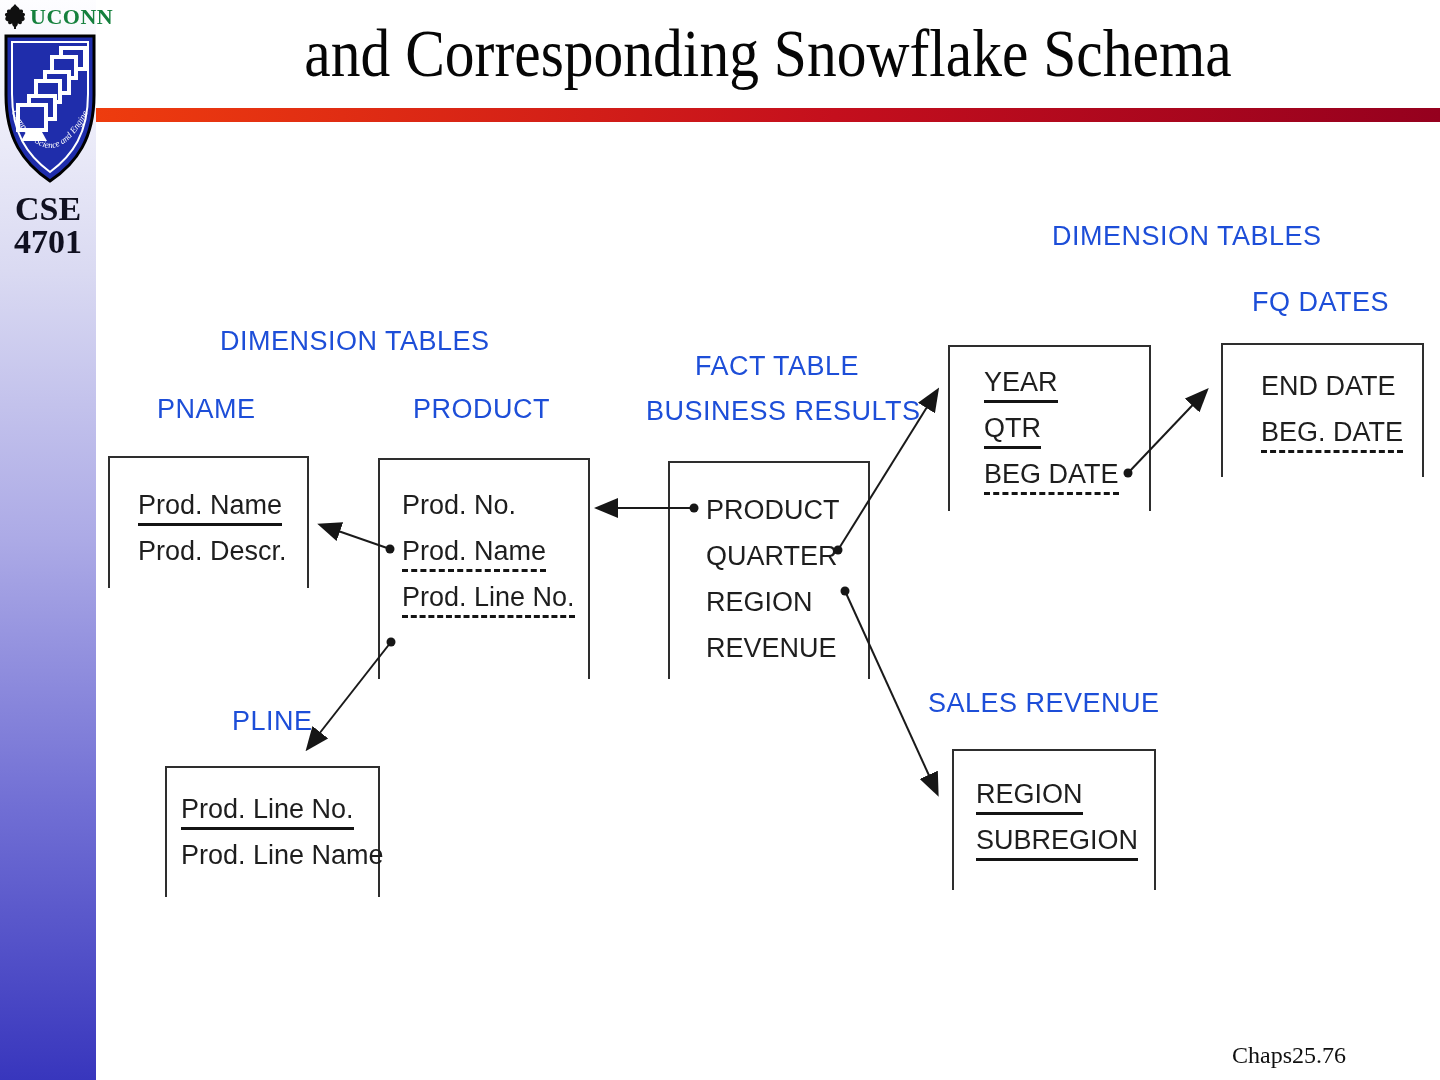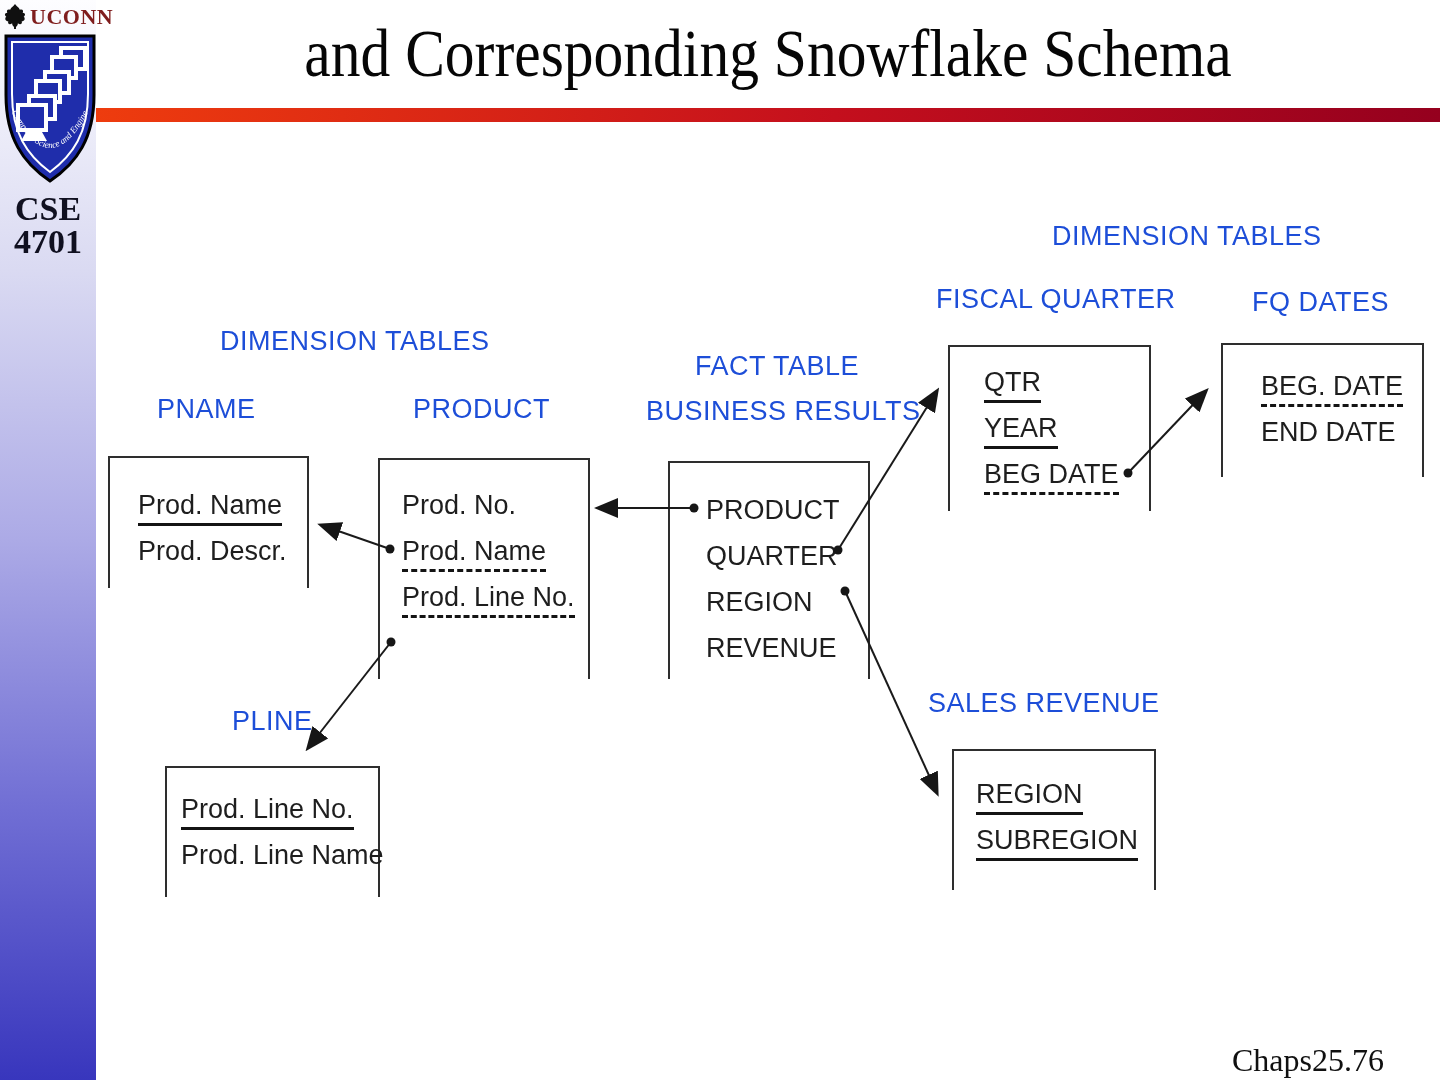--- a/index.html
+++ b/index.html
@@ -3,42 +3,42 @@
 <meta charset="utf-8">
 <style>
   html,body{margin:0;padding:0;background:#888;}
   .slide{position:relative;width:1440px;height:1080px;background:#ffffff;overflow:hidden;
          font-family:"Liberation Sans",sans-serif;}
 
   
   .sidebar{position:absolute;left:0;top:0;width:96px;height:1080px;
     background:linear-gradient(180deg,var(--sidebar-top) 0%,#dadaf2 25%,#acaae6 50%,#706ed4 75%,var(--sidebar-bottom) 100%);}
   .wordmark{position:absolute;left:3px;top:3px;display:flex;align-items:center;gap:3px;}
-  .wordmark .txt{font-family:"Liberation Serif",serif;font-weight:bold;font-size:22px;color:#7f1d1d;letter-spacing:.5px;}
+  .wordmark .txt{font-family:"Liberation Serif",serif;font-weight:bold;font-size:22px;color:#15803d;letter-spacing:.5px;}
   .shield{position:absolute;left:2px;top:33px;}
   .course{position:absolute;left:0;top:192px;width:96px;text-align:center;
     font-family:"Liberation Serif",serif;font-weight:bold;font-size:34px;line-height:33px;color:#101020;}
 
   
   .title{position:absolute;left:96px;right:0;top:14px;text-align:center;
     font-family:"Liberation Serif",serif;font-size:62px;color:#060606;white-space:nowrap;
     transform:scale(.96,1.1);transform-origin:center top;}
   .accent-bar{position:absolute;left:96px;right:0;top:108px;height:14px;
     background:linear-gradient(90deg,var(--accent-bar-left) 0%,#c40f1d 55%,var(--accent-bar-right) 100%);}
 
   
   .dlabel{position:absolute;font-size:27px;color:#1d4ed8;white-space:nowrap;letter-spacing:.5px;}
   .tbox{position:absolute;border:2px solid #2e2e2e;border-bottom:none;box-sizing:border-box;}
   .field{height:46px;font-size:27px;color:#1e1e1e;white-space:nowrap;}
   .field span{display:inline-block;padding-bottom:2px;}
   .u-solid span{border-bottom:3.5px solid #141414;}
   .u-dash span{border-bottom:3.5px dashed #141414;}
   .arrows{position:absolute;left:0;top:0;pointer-events:none;}
   .footer{position:absolute;left:1232px;top:1042px;font-family:"Liberation Serif",serif;
-    font-size:32px;color:#101010;}
+    font-size:24px;color:#101010;}
 </style>
 </head>
 <body>
 
 <div class="slide">
 
   <div class="sidebar"></div>
 
   <div class="wordmark">
     <svg width="24" height="27" viewBox="0 0 24 28">
@@ -72,21 +72,20 @@
 
   <div class="title">and Corresponding Snowflake Schema</div>
   <div class="accent-bar"></div>
 
   <div class="dlabel" style="left:220px;top:326px;">DIMENSION TABLES</div>
   <div class="dlabel" style="left:1052px;top:221px;">DIMENSION TABLES</div>
   <div class="dlabel" style="left:157px;top:394px;">PNAME</div>
   <div class="dlabel" style="left:413px;top:394px;">PRODUCT</div>
   <div class="dlabel" style="left:695px;top:351px;">FACT TABLE</div>
   <div class="dlabel" style="left:646px;top:396px;">BUSINESS RESULTS</div>
-  <div class="dlabel" style="left:936px;top:284px;">FISCAL QUARTER</div>
   <div class="dlabel" style="left:1252px;top:287px;">FQ DATES</div>
   <div class="dlabel" style="left:232px;top:706px;">PLINE</div>
   <div class="dlabel" style="left:928px;top:688px;">SALES REVENUE</div>
 
   <div class="tbox" style="left:108px;top:456px;width:201px;height:132px;padding:32px 0 0 28px;">
     <div class="field u-solid"><span>Prod. Name</span></div>
     <div class="field"><span>Prod. Descr.</span></div>
   </div>
 
   <div class="tbox" style="left:378px;top:458px;width:212px;height:221px;padding:30px 16px 0 22px;">
@@ -96,28 +95,28 @@
   </div>
 
   <div class="tbox" style="left:668px;top:461px;width:202px;height:218px;padding:32px 0 0 36px;">
     <div class="field"><span>PRODUCT</span></div>
     <div class="field"><span>QUARTER</span></div>
     <div class="field"><span>REGION</span></div>
     <div class="field"><span>REVENUE</span></div>
   </div>
 
   <div class="tbox" style="left:948px;top:345px;width:203px;height:166px;padding:20px 0 0 34px;">
+    <div class="field u-solid"><span>YEAR</span></div>
     <div class="field u-solid"><span>QTR</span></div>
-    <div class="field u-solid"><span>YEAR</span></div>
     <div class="field u-dash"><span>BEG DATE</span></div>
   </div>
 
   <div class="tbox" style="left:1221px;top:343px;width:203px;height:134px;padding:26px 0 0 38px;">
+    <div class="field"><span>END DATE</span></div>
     <div class="field u-dash"><span>BEG. DATE</span></div>
-    <div class="field"><span>END DATE</span></div>
   </div>
 
   <div class="tbox" style="left:165px;top:766px;width:215px;height:131px;padding:26px 0 0 14px;">
     <div class="field u-solid"><span>Prod. Line No.</span></div>
     <div class="field"><span>Prod. Line Name</span></div>
   </div>
 
   <div class="tbox" style="left:952px;top:749px;width:204px;height:141px;padding:28px 0 0 22px;">
     <div class="field u-solid"><span>REGION</span></div>
     <div class="field u-solid"><span>SUBREGION</span></div>

